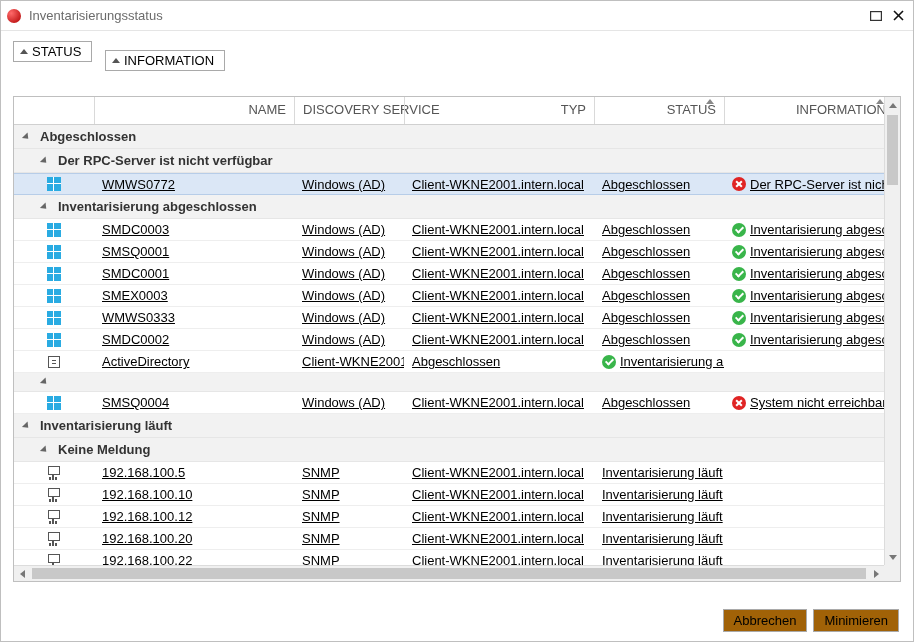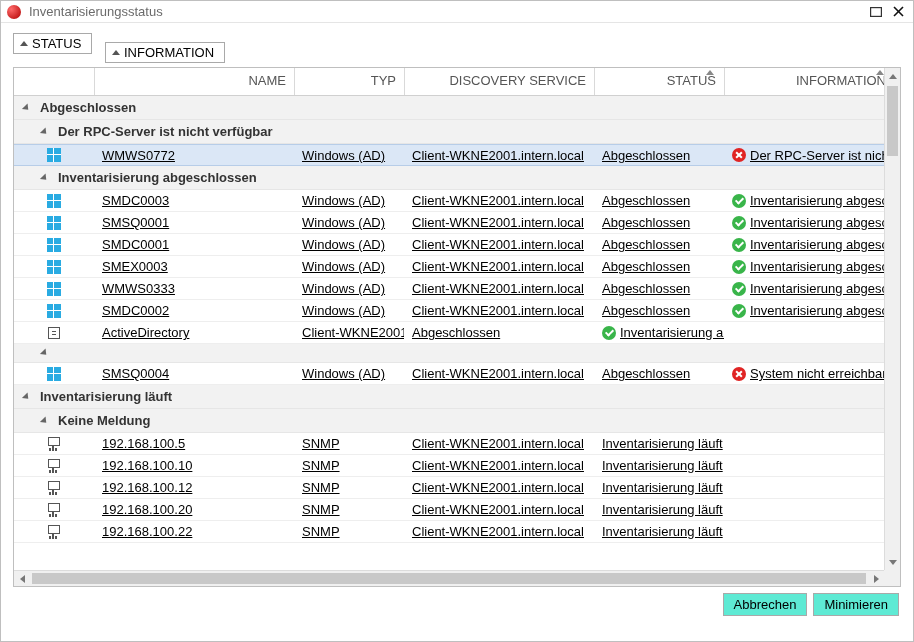--- a/index.html
+++ b/index.html
@@ -1,24 +1,24 @@
 <!DOCTYPE html>
 <html><head>
 <meta charset="utf-8">
 <style>
 * { box-sizing: border-box; margin: 0; padding: 0; font-family: "Segoe UI", Tahoma, sans-serif; font-size: 13px; }
 html, body { width: 914px; height: 642px; background: #fff; overflow: hidden; }
 .window { width: 914px; height: 642px; border: 1px solid #bfbfbf; background: #fff; display: flex; flex-direction: column; }
-.titlebar { height: 22px; display: flex; align-items: center; padding: 0 6px; border-bottom: 1px solid #e5e5e5; }
+.titlebar { height: 30px; display: flex; align-items: center; padding: 0 6px; border-bottom: 1px solid #e5e5e5; }
 .titlebar .app-icon { width: 14px; height: 14px; border-radius: 50%; background: radial-gradient(circle at 30% 30%, #ff6a6a, #b00000); margin-right: 8px; }
 .titlebar .title { color: #6b6b6b; flex: 1; }
 .titlebar .win-btn { width: 18px; height: 16px; margin-left: 4px; display: flex; align-items: center; justify-content: center; cursor: default; }
 .titlebar .win-btn svg { display: block; }
 
-.body-area { flex: 1; padding: 10px 12px 20px 12px; display: flex; flex-direction: column; min-height: 0; }
+.body-area { flex: 1; padding: 10px 12px 4px 12px; display: flex; flex-direction: column; min-height: 0; gap: 21px; }
 
 .tabs-host { position: relative; height: 34px; }
 .tab { position: absolute; border: 1px solid #a9a9a9; background: #fff; padding: 2px 10px 2px 18px; cursor: default; }
 .tab .arrow { position: absolute; left: 6px; top: 7px; width: 0; height: 0; border-left: 4px solid transparent; border-right: 4px solid transparent; border-bottom: 5px solid #555; }
 #tab-status { top: 0; left: 0; z-index: 2; }
 #tab-information { top: 9px; left: 92px; z-index: 1; }
 
 .grid-wrap { flex: 1; border: 1px solid #bfbfbf; display: flex; flex-direction: column; min-height: 0; position: relative; }
 .grid-scroll { flex: 1; overflow: hidden; position: relative; }
 .grid-inner { position: absolute; left: 0; top: 0; right: 16px; bottom: 16px; overflow: hidden; text-align: right; }
@@ -68,21 +68,21 @@
 .hscroll .btn.right { right: 16px; }
 .hscroll .thumb { position: absolute; left: 18px; right: 34px; top: 2px; bottom: 2px; background: #c8c8c8; }
 .scroll-corner { position: absolute; right: 0; bottom: 0; width: 16px; height: 16px; background: #f0f0f0; }
 .arr { width: 0; height: 0; }
 .arr.up { border-left: 4px solid transparent; border-right: 4px solid transparent; border-bottom: 5px solid #777; }
 .arr.down { border-left: 4px solid transparent; border-right: 4px solid transparent; border-top: 5px solid #777; }
 .arr.left { border-top: 4px solid transparent; border-bottom: 4px solid transparent; border-right: 5px solid #777; }
 .arr.right { border-top: 4px solid transparent; border-bottom: 4px solid transparent; border-left: 5px solid #777; }
 
 .footer { height: 34px; display: flex; justify-content: flex-end; align-items: center; padding-right: 2px; gap: 6px; }
-.btn-std { border: 1px solid #a9a9a9; background: #5eead4; padding: 3px 10px; cursor: default; }
+.btn-std { border: 1px solid #a9a9a9; background: #a16207; padding: 3px 10px; cursor: default; }
 </style>
 </head>
 <body>
 
 <div class="window">
 
   <div class="titlebar">
     <div class="app-icon"></div>
     <div class="title">Inventarisierungsstatus</div>
     <div class="win-btn">
@@ -111,22 +111,22 @@
       </div>
     </div>
 
     <div class="grid-wrap">
       <div class="grid-scroll">
         <div class="grid-inner" id="grid-inner">
 
           <div class="cols header-row">
             <div class="header-cell"></div>
             <div class="header-cell">NAME</div>
+            <div class="header-cell">DISCOVERY SERVICE</div>
             <div class="header-cell">TYP</div>
-            <div class="header-cell">DISCOVERY SERVICE</div>
             <div class="header-cell">
               <span>STATUS</span>
               <span class="sort-ind"></span>
             </div>
             <div class="header-cell">
               <span>INFORMATION</span>
               <span class="sort-ind"></span>
             </div>
           </div>
 

